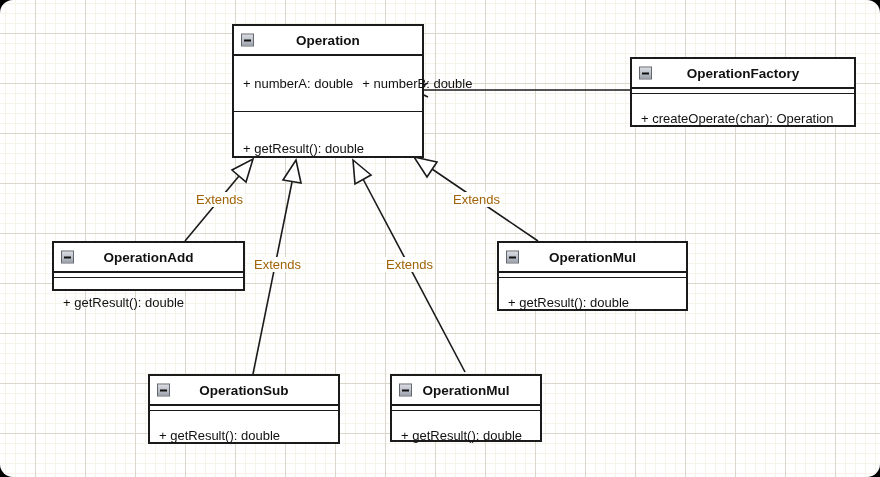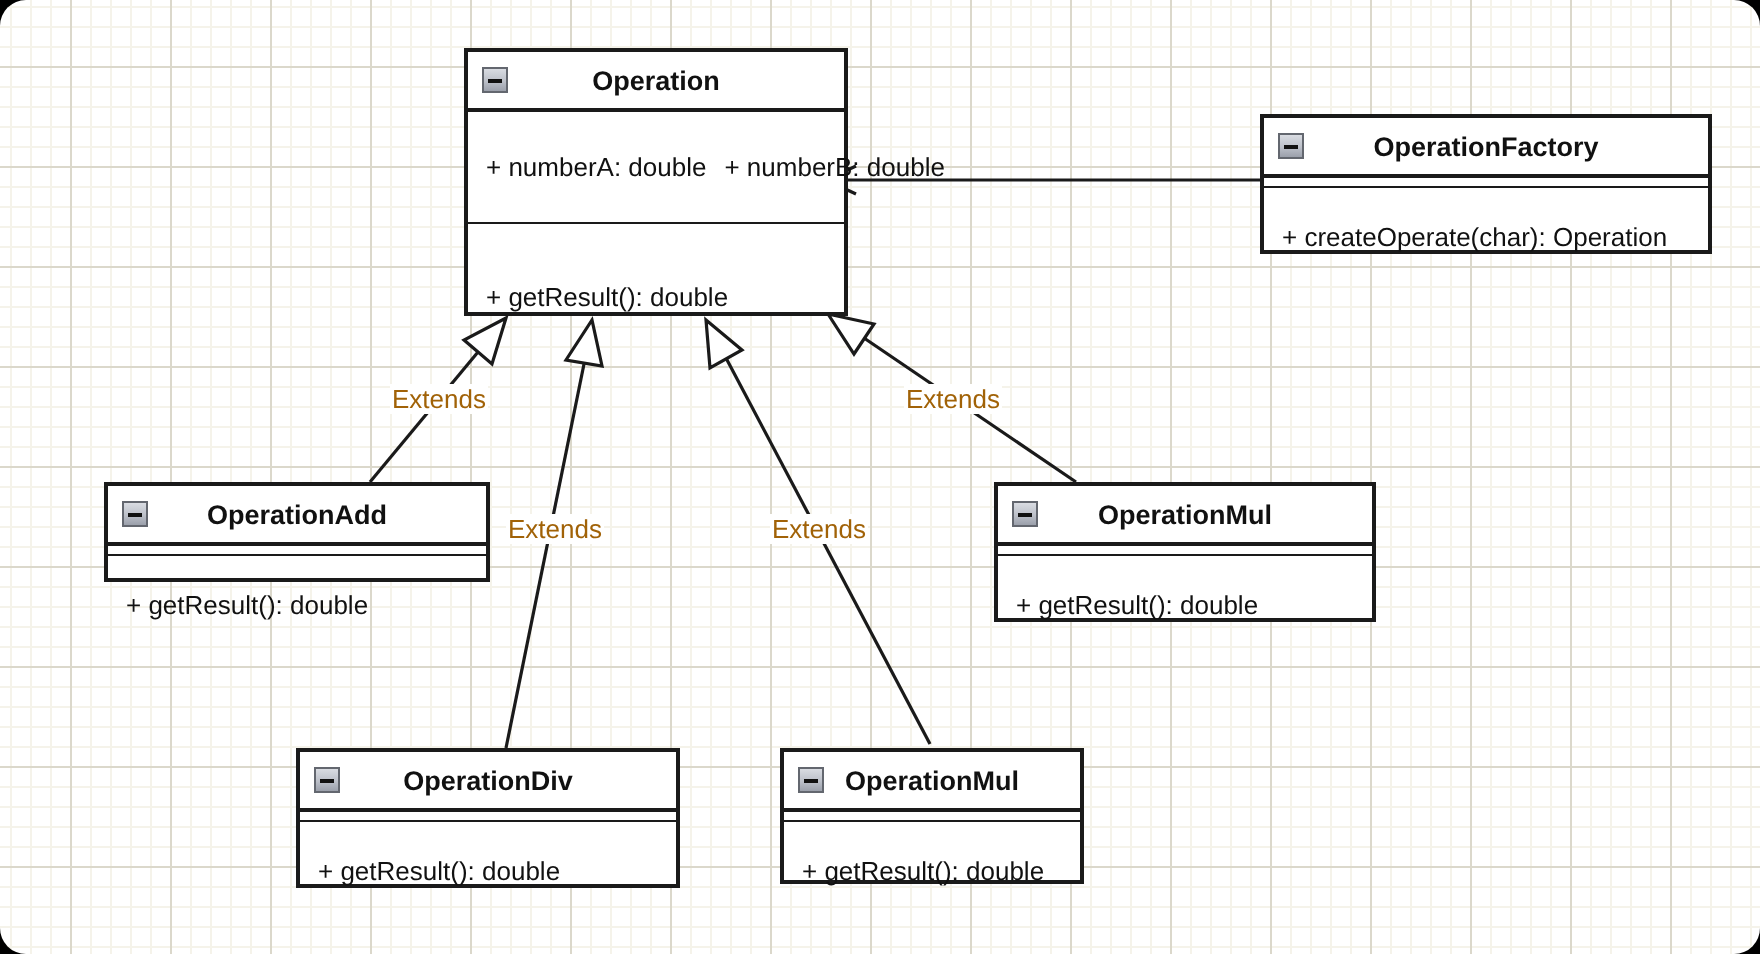--- a/index.html
+++ b/index.html
@@ -205,21 +205,21 @@
     </div>
     <div class="uml-attrs-empty"></div>
     <div class="uml-methods">
       <div class="uml-row">+ getResult(): double</div>
     </div>
   </div>
 
   <div class="uml-class" style="left:148px;top:374px;width:192px;height:70px">
     <div class="uml-header">
       <span class="min-icon"></span>
-      <span class="uml-title">OperationDiv</span>
+      <span class="uml-title">OperationSub</span>
     </div>
     <div class="uml-attrs-empty"></div>
     <div class="uml-methods">
       <div class="uml-row">+ getResult(): double</div>
     </div>
   </div>
 
   <div class="uml-class" style="left:390px;top:374px;width:152px;height:68px">
     <div class="uml-header">
       <span class="min-icon"></span>

